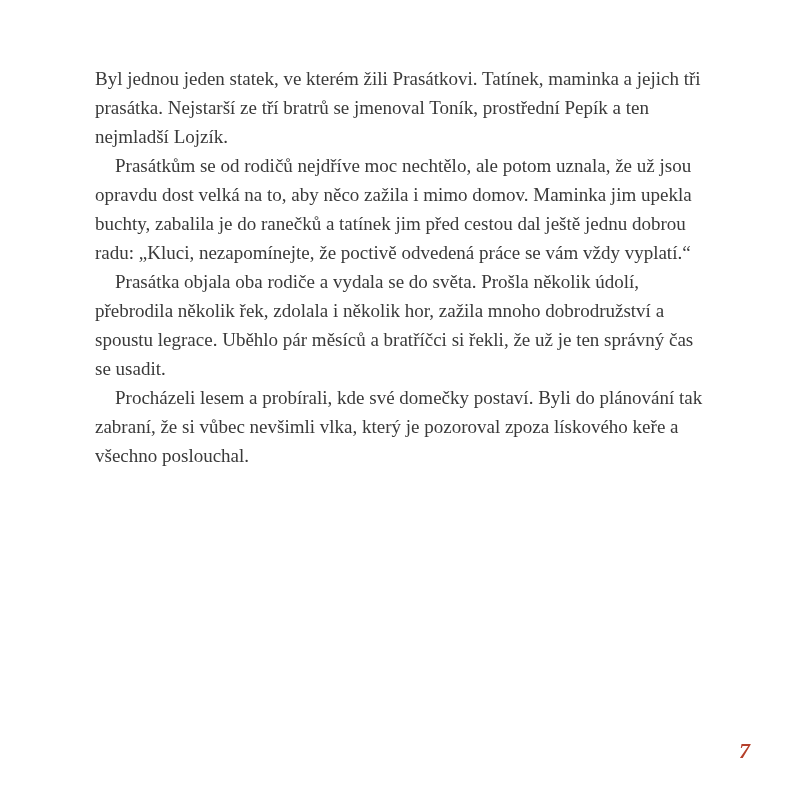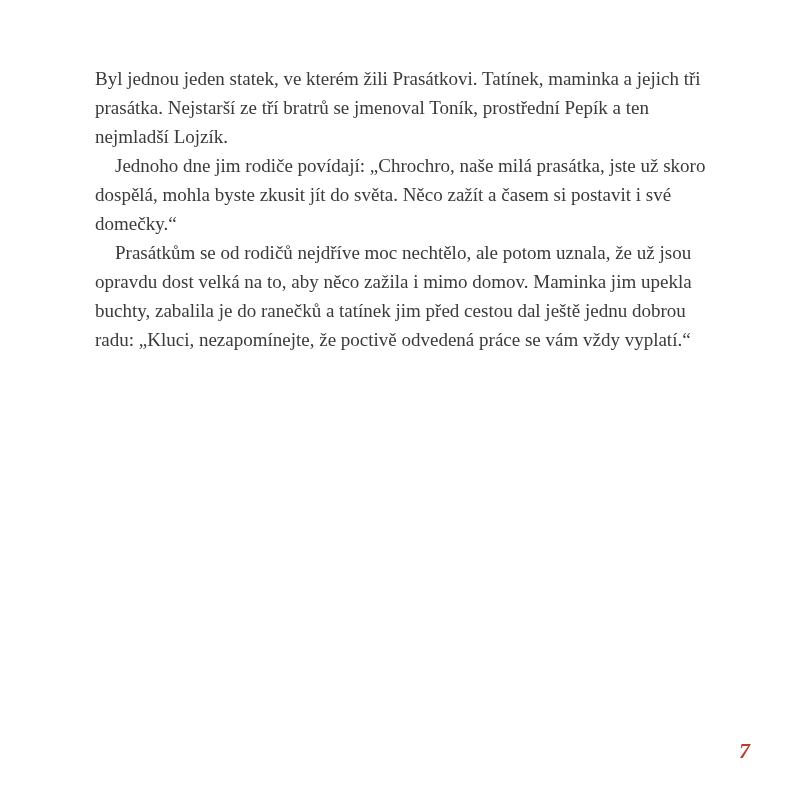--- a/index.html
+++ b/index.html
@@ -45,19 +45,20 @@
     color: #b5402b;
   }
 </style>
 </head>
 <body>
 
 <div class="book-page">
 
   <div class="text-block">
     <p>Byl jednou jeden statek, ve kterém žili Prasátkovi. Tatínek, maminka a jejich tři prasátka. Nejstarší ze tří bratrů se jmenoval Toník, prostřední Pepík a ten nejmladší Lojzík.</p>
-    <p class="indented">Jednoho dne jim rodiče povídají: „Chrochro, naše milá prasátka, jste už skoro dospělá, mohla byste zkusit jít do světa. Něco zažít a časem si postavit i své domečky.“</p>
     <p class="indented">Prasátkům se od rodičů nejdříve moc nechtělo, ale potom uznala, že už jsou opravdu dost velká na to, aby něco zažila i mimo domov. Maminka jim upekla buchty, zabalila je do ranečků a tatínek jim před cestou dal ještě jednu dobrou radu: „Kluci, nezapomínejte, že poctivě odvedená práce se vám vždy vyplatí.“</p>
+    <p class="indented">Prasátka objala oba rodiče a vydala se do světa. Prošla několik údolí, přebrodila několik řek, zdolala i několik hor, zažila mnoho dobrodružství a spoustu legrace. Uběhlo pár měsíců a bratříčci si řekli, že už je ten správný čas se usadit.</p>
+    <p class="indented">Procházeli lesem a probírali, kde své domečky postaví. Byli do plánování tak zabraní, že si vůbec nevšimli vlka, který je pozoroval zpoza lískového keře a všechno poslouchal.</p>
   </div>
 
   <div class="page-number">7</div>
 
 </div>
 
 </body></html>

